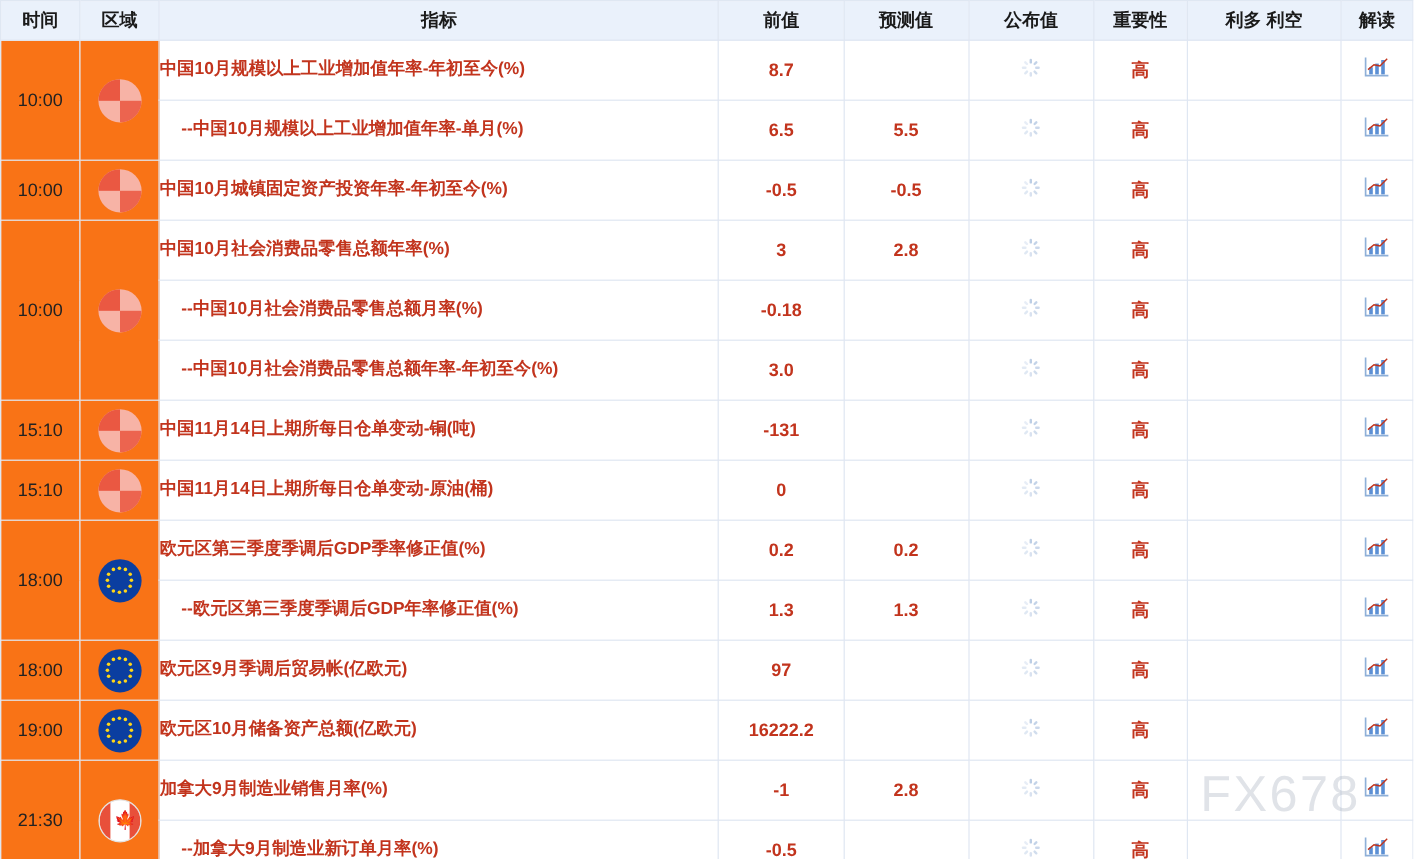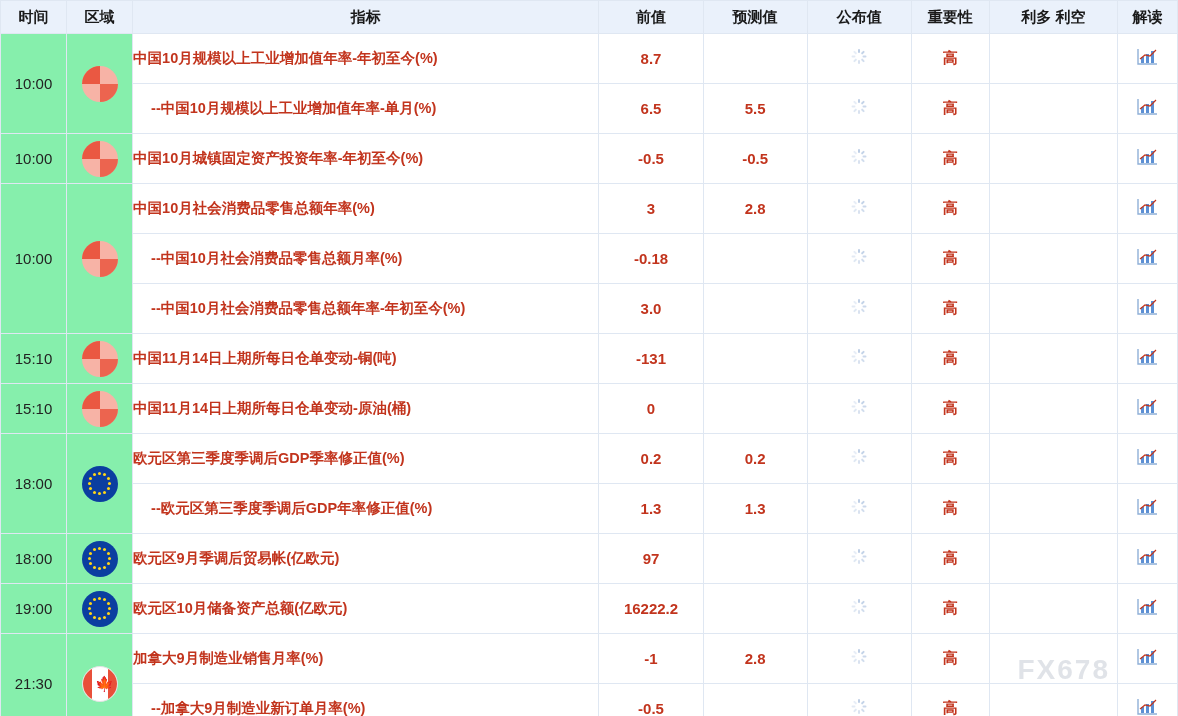--- a/index.html
+++ b/index.html
@@ -41,21 +41,21 @@
   .col-fore { width: 104px; }
   .col-pub { width: 104px; }
   .col-imp { width: 78px; }
   .col-bull { width: 128px; }
   .col-read { width: 60px; }
 
   td.time, td.region {
     text-align: center;
     font-size: 15px;
     color: #222;
-    background: #86efac;
+    background: #f97316;
   }
   td.indicator {
     color: #c2341d;
     font-size: 14.5px;
     font-weight: bold;
     padding-left: 14px;
     height: 49px;
     line-height: 1.25;
     white-space: nowrap;
     overflow: hidden;
@@ -112,25 +112,25 @@
   .flag.ca { background:#ffffff; border:1px solid #e3e3e3; box-sizing:border-box; }
   .flag.ca .bar { position:absolute; top:0; bottom:0; width:9px; background:#e8503a; }
   .flag.ca .bar.l { left:0; }
   .flag.ca .bar.r { right:0; }
   .flag.ca .leaf { position:absolute; left:13px; top:9px; width:10px; height:16px; color:#e8503a; font-size:15px; line-height:15px; text-align:center; }
   .eu-stars { position:absolute; left:50%; top:50%; width:26px; height:26px; margin:-13px 0 0 -13px; }
   .eu-stars span { position:absolute; width:3px; height:3px; background:#ffd617; border-radius:50%; }
 
   .watermark {
     position: absolute;
-    right: 68px;
+    right: 44px;
     bottom: 30px;
-    font-size: 28px;
+    font-size: 42px;
     color: rgba(160,170,185,0.33);
-    font-weight: bold;
+    font-weight: normal;
     letter-spacing: 2px;
     font-family: "Liberation Sans", sans-serif;
     pointer-events: none;
   }
 </style>
 </head>
 <body>
 
 <div id="root">
   <table class="cal">

